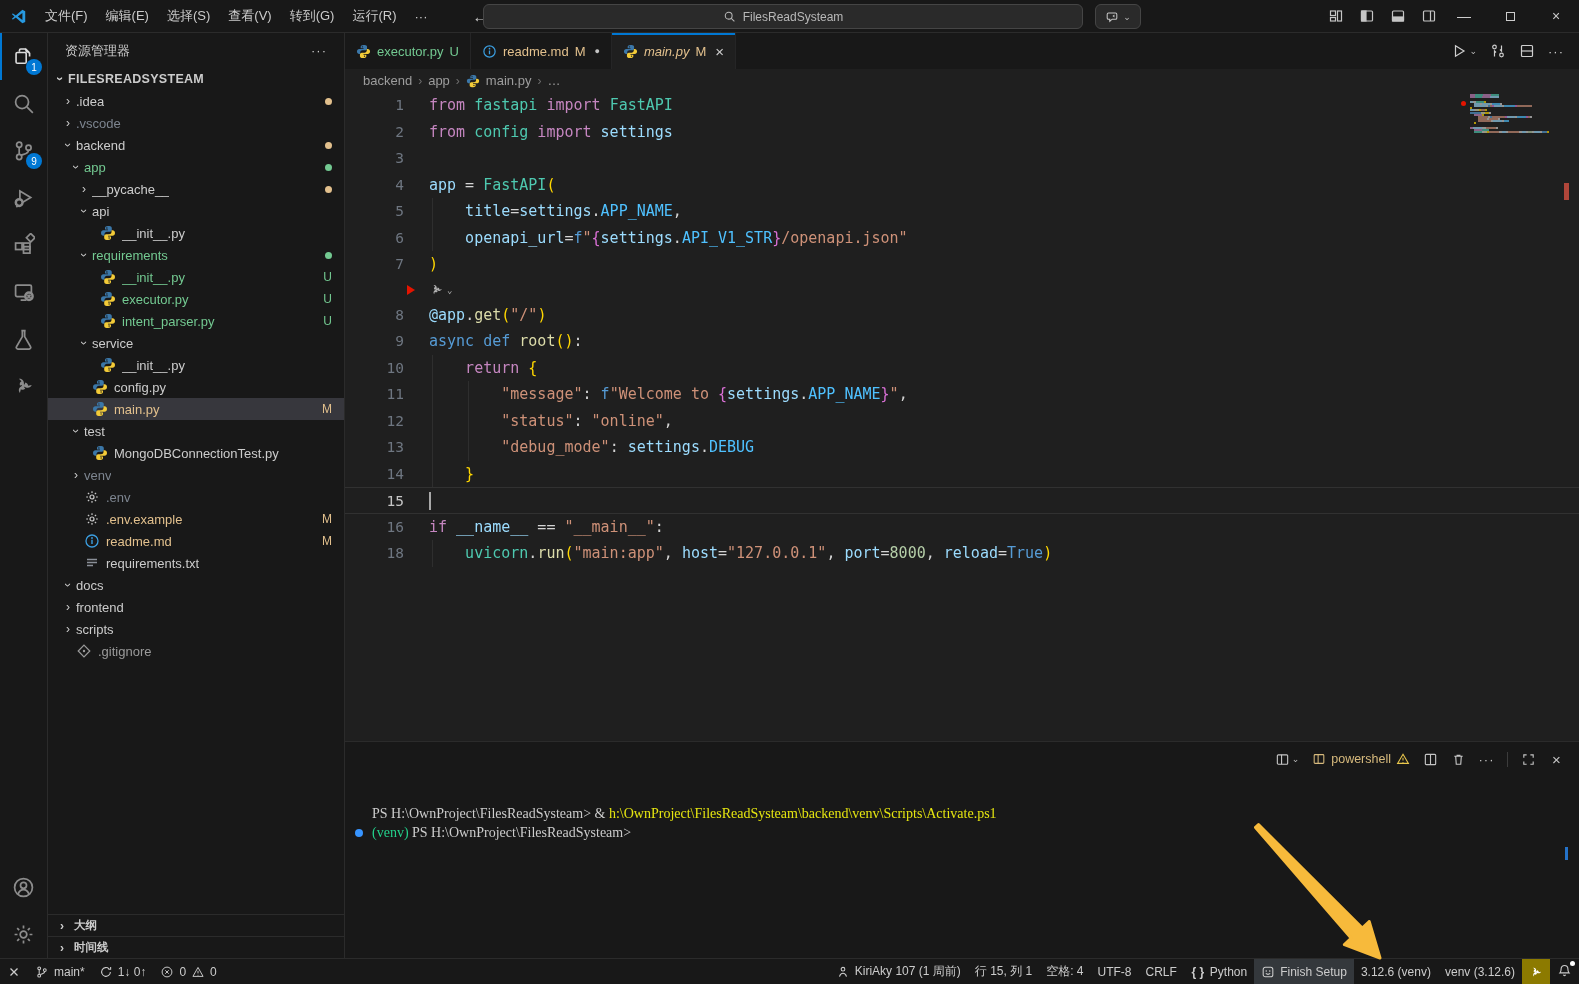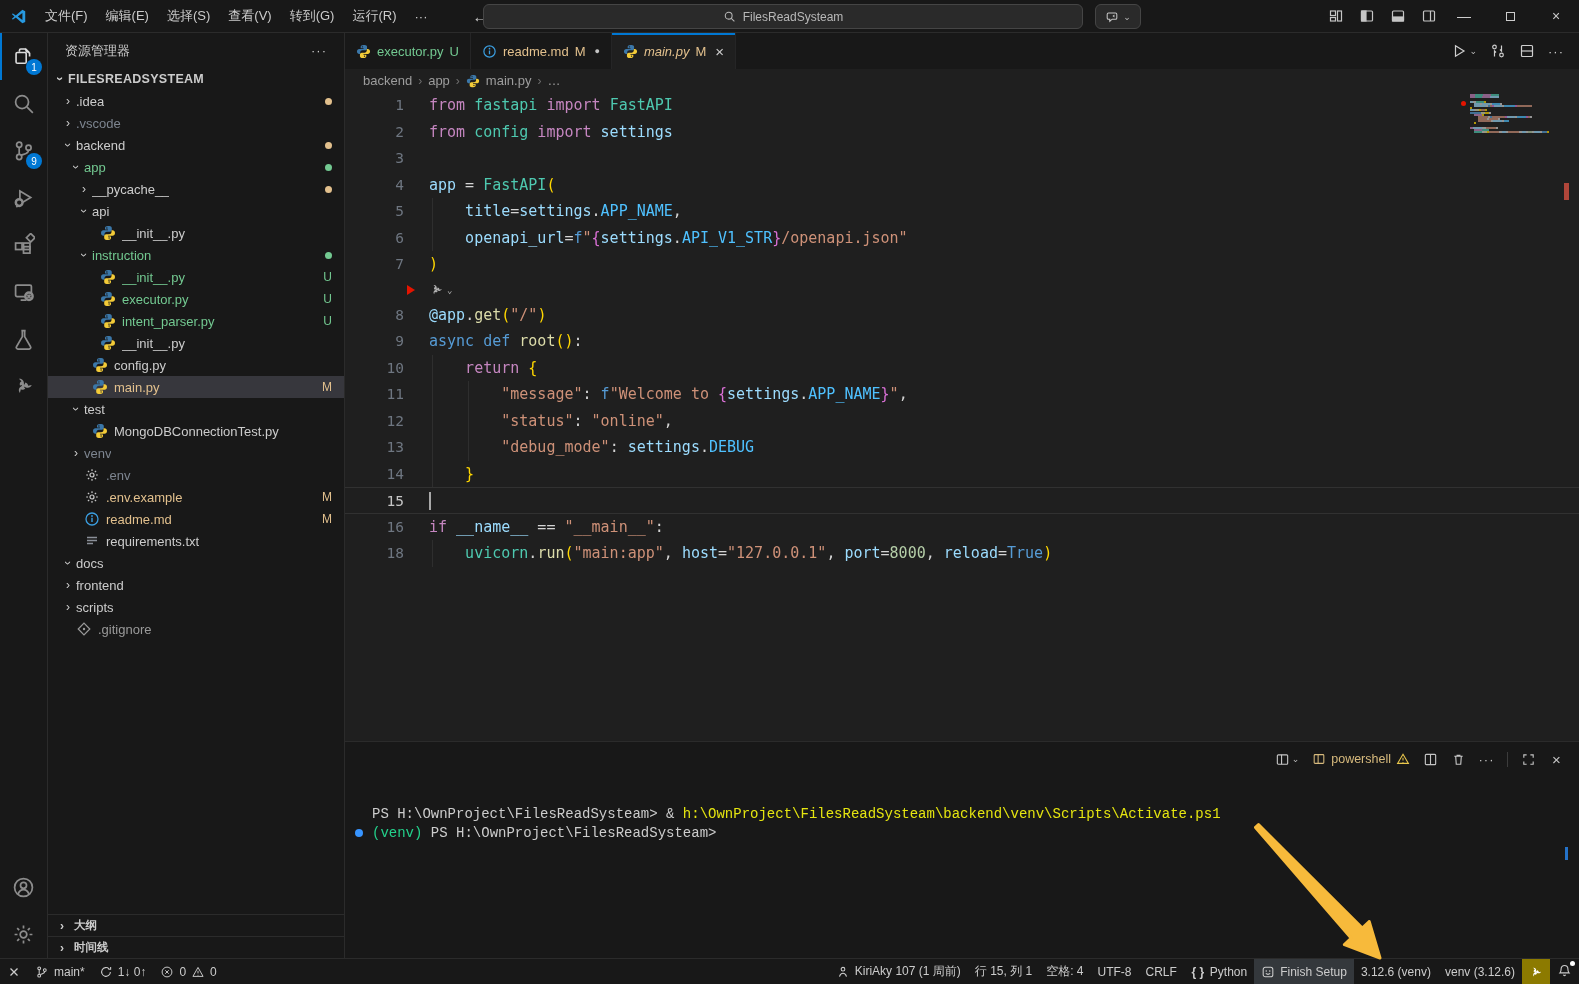--- a/index.html
+++ b/index.html
@@ -108,21 +108,21 @@
     display:flex; flex-direction:column; }
   .panel-head { height:34px; display:flex; align-items:center; padding:0 15px;
     color:#9d9d9d; font-size:13px; flex:none; }
   .ptab { margin-right:24px; padding:7px 1px 5px; }
   .ptab.active { color:#e7e7e7; border-bottom:1px solid #4a9edd; }
   .pacts { margin-left:auto; display:flex; align-items:center; gap:13px; color:#c5c5c5; }
   .pacts .icon { width:15px; height:15px; }
   .shell-label { display:flex; align-items:center; gap:5px; color:#d7ba7d; font-size:12.5px; }
   .shell-label .warn { color:#e9c74c; }
   .psep { width:1px; height:15px; background:#3c3c3c; }
-  .term { flex:1; font-family:Liberation Mono, monospace; font-size:14px;
+  .term { flex:1; font-family:Liberation Serif, serif; font-size:14px;
     line-height:18.5px; padding:29px 0 0 27px; color:#cccccc; }
   .tline { position:relative; white-space:pre; }
   .tdot { position:absolute; left:-17px; top:5px; width:8px; height:8px; border-radius:50%;
     background:#3794ff; }
 
   
   .statusbar { height:26px; background:#181818; border-top:1px solid #2b2b2b; display:flex;
     align-items:center; font-size:12px; color:#cccccc; }
   .sb-i { display:flex; align-items:center; gap:5px; padding:0 7px; height:100%; }
   .sb-i .icon { width:14px; height:14px; }
@@ -381,21 +381,21 @@
             <svg viewBox="0 0 16 16">
               <path fill="#3b77a8" d="M7.9 1C6.1 1 5 1.8 5 3v1.6h3v.7H3.4C2.1 5.3 1 6.3 1 8s1.1 2.7 2.4 2.7h1.1V9c0-1.3 1.1-2.3 2.4-2.3h3c1 0 1.9-.9 1.9-2V3c0-1.2-1.2-2-2.4-2zm-1 1.3a.7.7 0 1 1 0 1.4.7.7 0 0 1 0-1.4z"></path>
               <path fill="#f3cb38" d="M8.1 15c1.8 0 2.9-.8 2.9-2v-1.6H8v-.7h4.6c1.3 0 2.4-1 2.4-2.7s-1.1-2.7-2.4-2.7h-1.1V7c0 1.3-1.1 2.3-2.4 2.3h-3c-1 0-1.9.9-1.9 2V13c0 1.2 1.2 2 2.4 2zm1-1.3a.7.7 0 1 1 0-1.4.7.7 0 0 1 0 1.4z"></path>
             </svg>
           </span>
           <span class="rlabel" style="color: rgb(204, 204, 204);">__init__.py</span>
           <span class="rspacer"></span>
         </div>
         <div class="row" style="padding-left: 28px;">
           <span class="twisty open">›</span>
-          <span class="rlabel" style="color: rgb(115, 201, 145);">instruction</span>
+          <span class="rlabel" style="color: rgb(115, 201, 145);">requirements</span>
           <span class="rspacer"></span>
           <span class="rdot" style="background: rgb(115, 201, 145);"></span>
         </div>
         <div class="row" style="padding-left: 36px;">
           <span class="twisty"></span>
           <span class="icon ficon" style="width: 16px; height: 16px;">
             <svg viewBox="0 0 16 16">
               <path fill="#3b77a8" d="M7.9 1C6.1 1 5 1.8 5 3v1.6h3v.7H3.4C2.1 5.3 1 6.3 1 8s1.1 2.7 2.4 2.7h1.1V9c0-1.3 1.1-2.3 2.4-2.3h3c1 0 1.9-.9 1.9-2V3c0-1.2-1.2-2-2.4-2zm-1 1.3a.7.7 0 1 1 0 1.4.7.7 0 0 1 0-1.4z"></path>
               <path fill="#f3cb38" d="M8.1 15c1.8 0 2.9-.8 2.9-2v-1.6H8v-.7h4.6c1.3 0 2.4-1 2.4-2.7s-1.1-2.7-2.4-2.7h-1.1V7c0 1.3-1.1 2.3-2.4 2.3h-3c-1 0-1.9.9-1.9 2V13c0 1.2 1.2 2 2.4 2zm1-1.3a.7.7 0 1 1 0-1.4.7.7 0 0 1 0 1.4z"></path>
             </svg>
@@ -420,20 +420,25 @@
           <span class="twisty"></span>
           <span class="icon ficon" style="width: 16px; height: 16px;">
             <svg viewBox="0 0 16 16">
               <path fill="#3b77a8" d="M7.9 1C6.1 1 5 1.8 5 3v1.6h3v.7H3.4C2.1 5.3 1 6.3 1 8s1.1 2.7 2.4 2.7h1.1V9c0-1.3 1.1-2.3 2.4-2.3h3c1 0 1.9-.9 1.9-2V3c0-1.2-1.2-2-2.4-2zm-1 1.3a.7.7 0 1 1 0 1.4.7.7 0 0 1 0-1.4z"></path>
               <path fill="#f3cb38" d="M8.1 15c1.8 0 2.9-.8 2.9-2v-1.6H8v-.7h4.6c1.3 0 2.4-1 2.4-2.7s-1.1-2.7-2.4-2.7h-1.1V7c0 1.3-1.1 2.3-2.4 2.3h-3c-1 0-1.9.9-1.9 2V13c0 1.2 1.2 2 2.4 2zm1-1.3a.7.7 0 1 1 0-1.4.7.7 0 0 1 0 1.4z"></path>
             </svg>
           </span>
           <span class="rlabel" style="color: rgb(115, 201, 145);">intent_parser.py</span>
           <span class="rspacer"></span>
           <span class="rbadge" style="color: rgb(115, 201, 145);">U</span>
+        </div>
+        <div class="row" style="padding-left: 28px;">
+          <span class="twisty open">›</span>
+          <span class="rlabel" style="color: rgb(204, 204, 204);">service</span>
+          <span class="rspacer"></span>
         </div>
         <div class="row" style="padding-left: 36px;">
           <span class="twisty"></span>
           <span class="icon ficon" style="width: 16px; height: 16px;">
             <svg viewBox="0 0 16 16">
               <path fill="#3b77a8" d="M7.9 1C6.1 1 5 1.8 5 3v1.6h3v.7H3.4C2.1 5.3 1 6.3 1 8s1.1 2.7 2.4 2.7h1.1V9c0-1.3 1.1-2.3 2.4-2.3h3c1 0 1.9-.9 1.9-2V3c0-1.2-1.2-2-2.4-2zm-1 1.3a.7.7 0 1 1 0 1.4.7.7 0 0 1 0-1.4z"></path>
               <path fill="#f3cb38" d="M8.1 15c1.8 0 2.9-.8 2.9-2v-1.6H8v-.7h4.6c1.3 0 2.4-1 2.4-2.7s-1.1-2.7-2.4-2.7h-1.1V7c0 1.3-1.1 2.3-2.4 2.3h-3c-1 0-1.9.9-1.9 2V13c0 1.2 1.2 2 2.4 2zm1-1.3a.7.7 0 1 1 0-1.4.7.7 0 0 1 0 1.4z"></path>
             </svg>
           </span>
           <span class="rlabel" style="color: rgb(204, 204, 204);">__init__.py</span>

